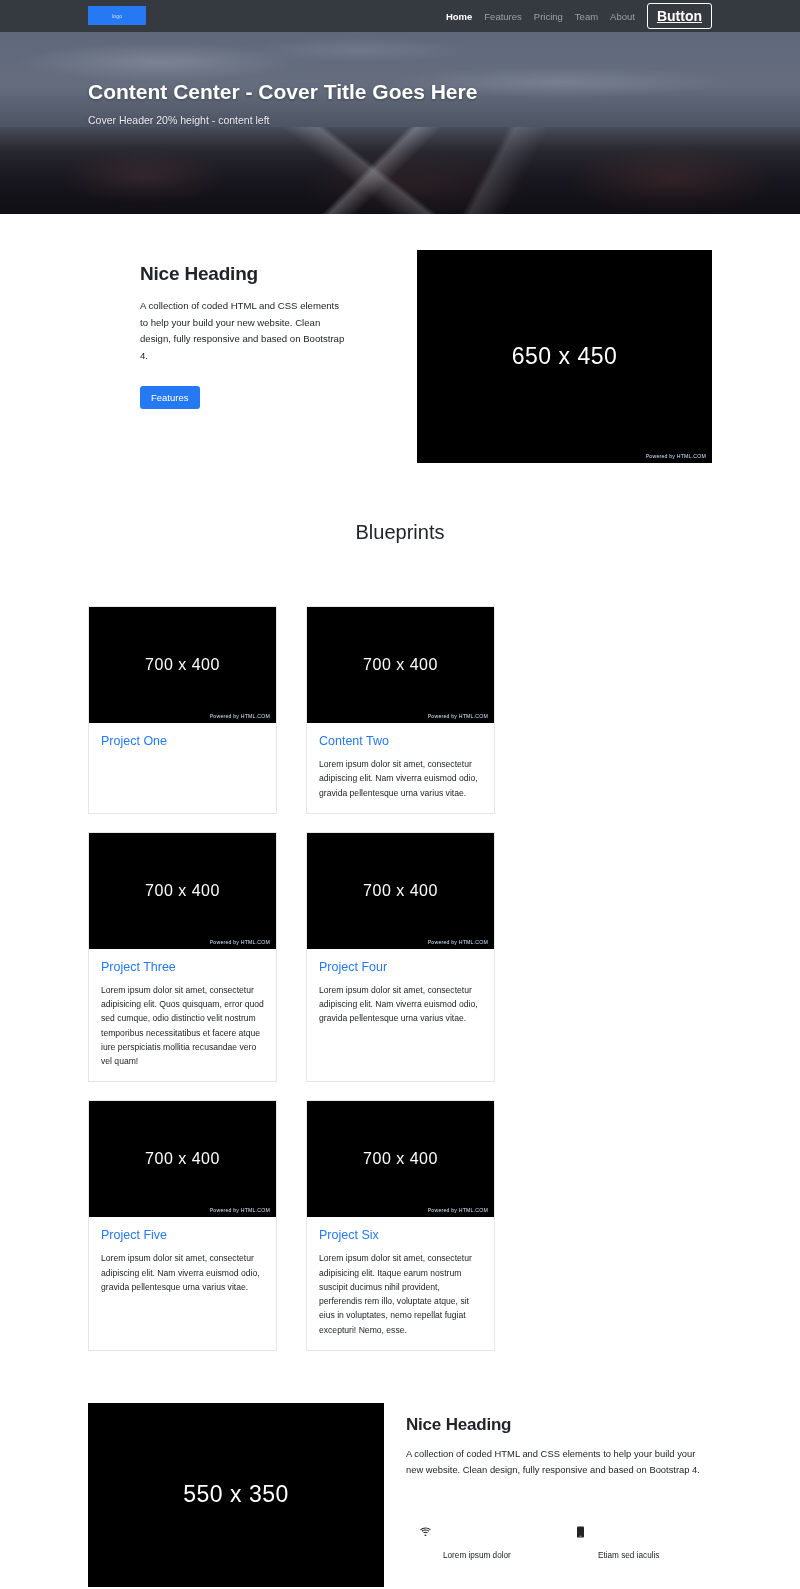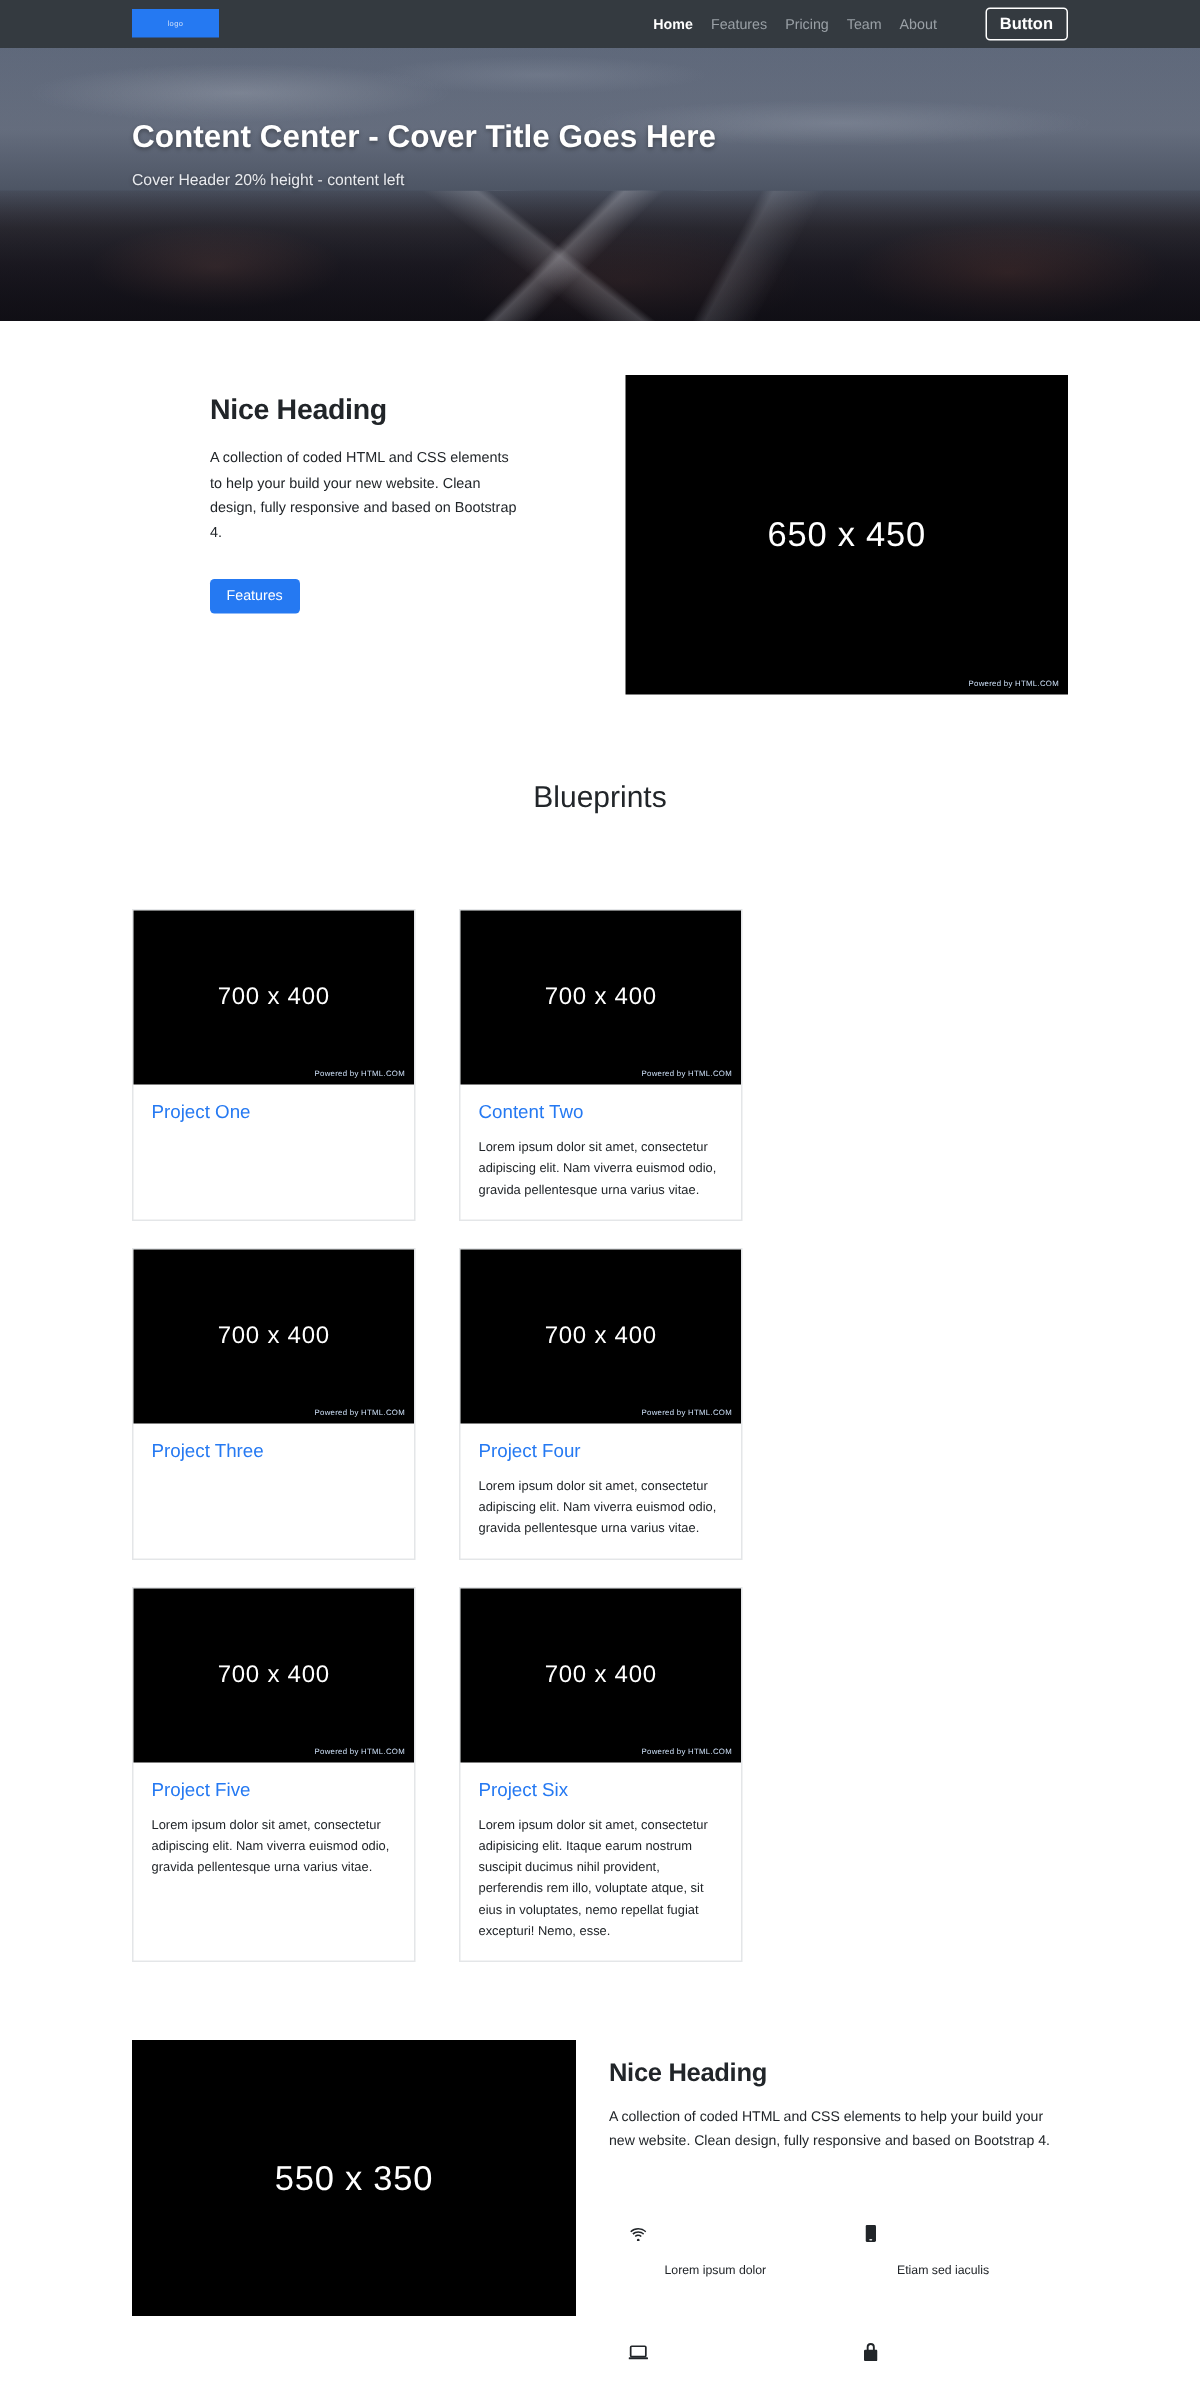--- a/index.html
+++ b/index.html
@@ -47,27 +47,28 @@
   .nav-links a {
     color: #9aa0a6;
     text-decoration: none;
     font-size: 9.5px;
   }
   .nav-links a.active { color: #ffffff; font-weight: 700; }
   .nav-btn {
     border: 1px solid #ffffff;
     color: #ffffff;
     background: transparent;
-    font-size: 11px;
+    font-size: 14px;
     font-weight: 700;
     padding: 4px 9px;
     border-radius: 3px;
-    margin-left: 20px;
+    margin-left: 0;
     cursor: pointer;
     font-family: inherit;
+    text-decoration: underline;
   }
 
   
   .hero {
     height: 182px;
     position: relative;
     overflow: hidden;
     background: #3d4450;
   }
   .hero-bg {
@@ -309,20 +310,21 @@
     </div>
   </div>
 
   <div class="card">
     <div class="ph">
       <span class="ph-label">700 x 400</span>
       <span class="ph-credit">Powered by HTML.COM</span>
     </div>
     <div class="card-body">
       <div class="card-title">Project Three</div>
+      <div class="card-text">Lorem ipsum dolor sit amet, consectetur adipisicing elit. Quos quisquam, error quod sed cumque, odio distinctio velit nostrum temporibus necessitatibus et facere atque iure perspiciatis mollitia recusandae vero vel quam!</div>
     </div>
   </div>
 
   <div class="card">
     <div class="ph">
       <span class="ph-label">700 x 400</span>
       <span class="ph-credit">Powered by HTML.COM</span>
     </div>
     <div class="card-body">
       <div class="card-title">Project Four</div>

